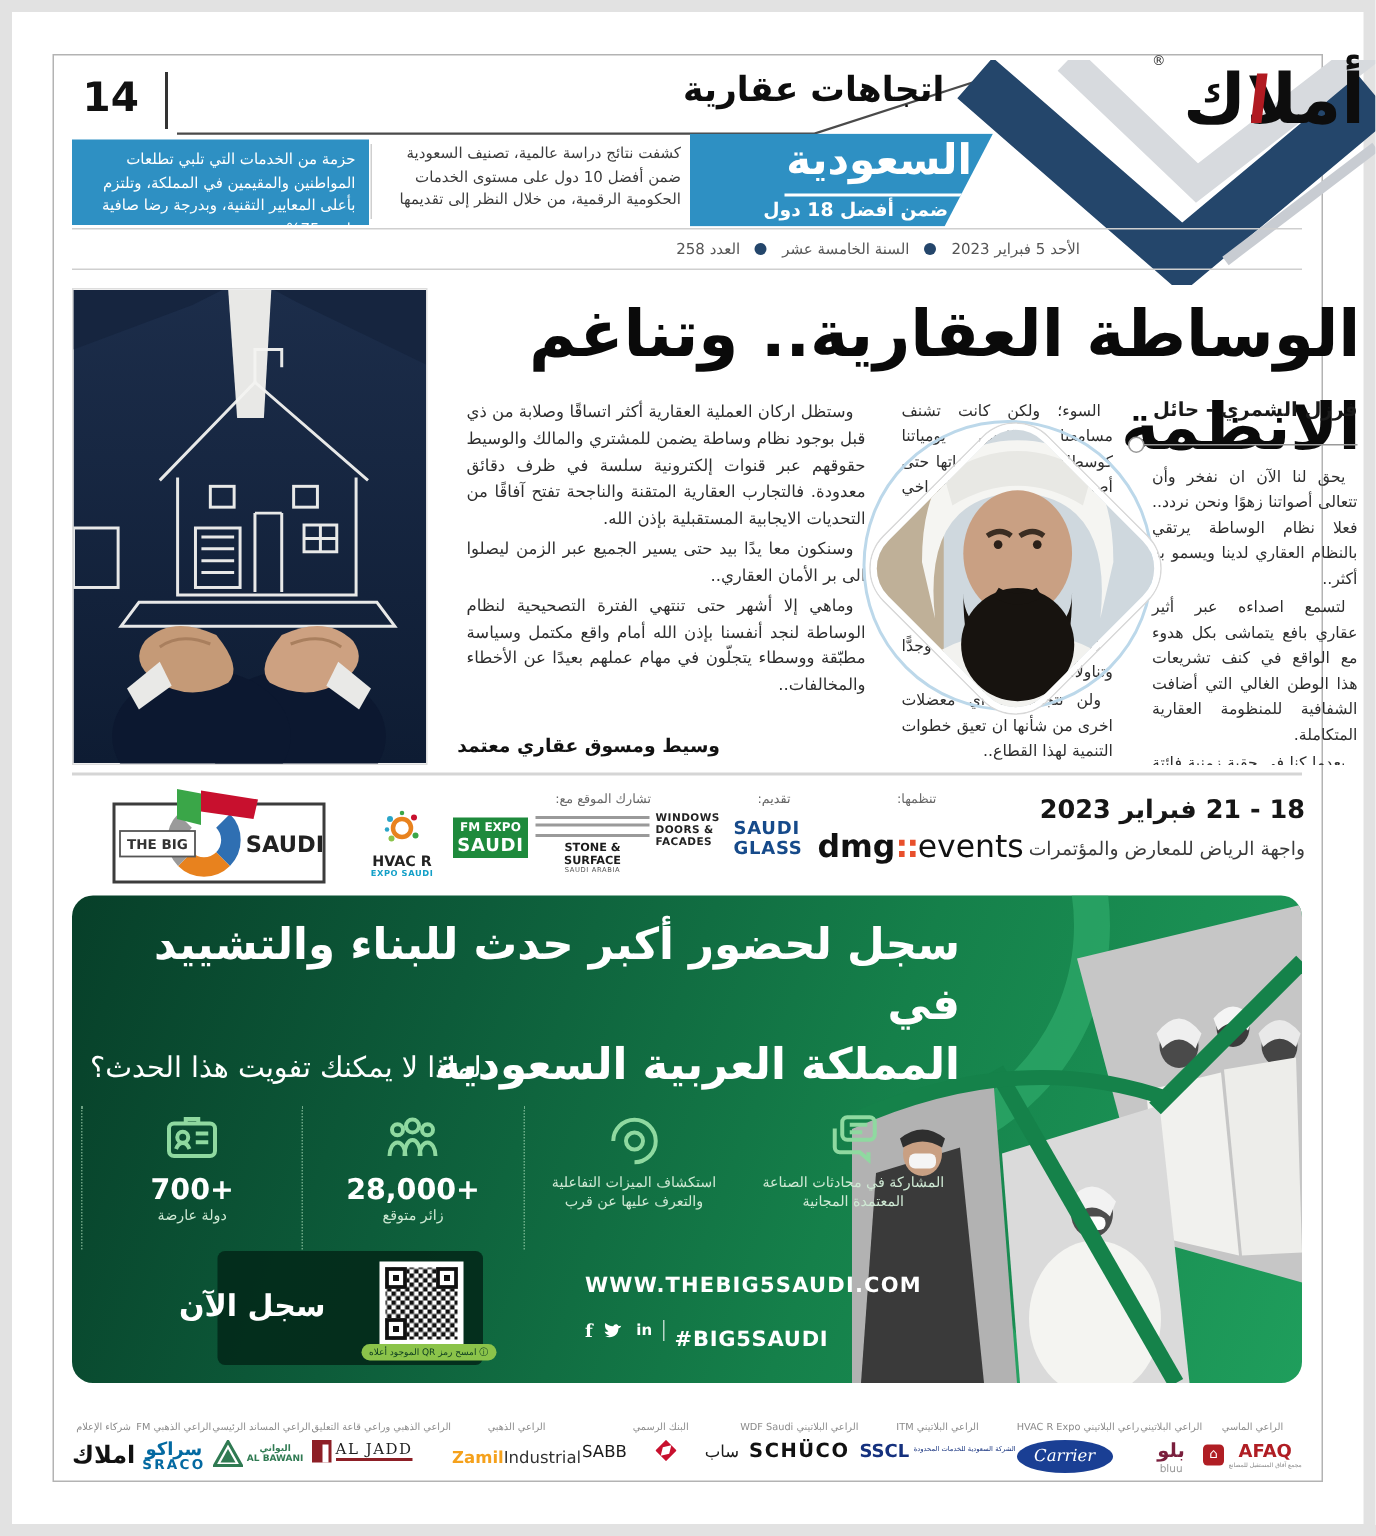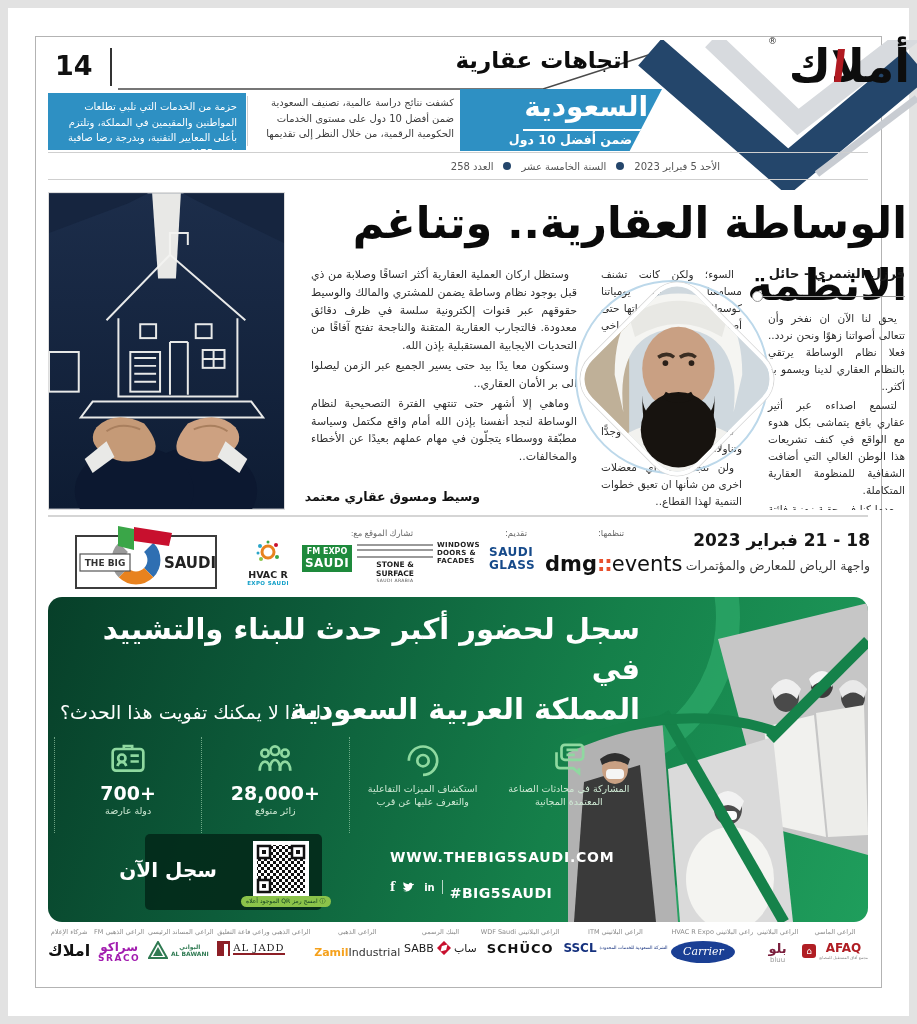--- a/index.html
+++ b/index.html
@@ -86,34 +86,34 @@
   .site{left:342px;top:252px;width:250px;color:#fff;font-size:14px;letter-spacing:.8px;font-weight:bold;}
   .social-row{left:342px;top:276px;width:250px;color:#fff;display:flex;align-items:center;gap:7px;font-size:12px;}
   .social-row .sep{width:1px;height:14px;background:rgba(255,255,255,.7);}
   .hashtag{font-weight:bold;font-size:14px;letter-spacing:.5px;margin-top:12px;}
   .fb{font-weight:bold;font-family:"DejaVu Serif",serif;}
   .li{font-size:10px;font-weight:bold;}
 
   
   .sponsors{left:48px;top:928px;width:820px;height:56px;display:flex;justify-content:space-between;align-items:flex-start;}
   .sp{text-align:center;flex:none;}
-  .sp-label{font-size:6.5px;color:#8a8a8a;margin-bottom:5px;direction:rtl;white-space:nowrap;}
+  .sp-label{font-size:6.5px;color:#8a8a8a;margin-bottom:5px;direction:rtl;white-space:nowrap;margin-top:19px;}
   .sp-amlak{font-size:16px;font-weight:bold;color:#111;direction:rtl;position:relative;}
-  .sp-sraco{color:#a21caf;font-weight:bold;line-height:1.05;}
+  .sp-sraco{color:#0369a1;font-weight:bold;line-height:1.05;}
   .sp-sraco .a{font-size:12px;}
   .sp-sraco .e{font-size:9px;letter-spacing:1.5px;}
   .sp-bawani{display:flex;gap:3px;align-items:center;}
   .sp-bawani .txt{font-size:6px;color:#2f7a52;font-weight:bold;line-height:1.2;}
   .sp-jadd{display:flex;gap:3px;align-items:center;text-align:center;}
   .jadd-ico{width:13px;height:15px;background:#8d1f26;position:relative;}
   .jadd-ico:after{content:"";position:absolute;right:2px;top:3px;width:4px;height:12px;background:#fff;}
   .sp-jadd .txt{font-family:"DejaVu Serif",serif;font-size:10px;color:#1d1d1d;letter-spacing:1px;border-bottom:2px solid #8d1f26;}
   .sp-zamil .z{color:#f5a11c;font-weight:bold;font-size:11px;}
   .sp-zamil .i{color:#333;font-size:11px;}
-  .sp-sabb{display:flex;gap:3px;align-items:center;font-size:11px;color:#1a1a1a;}
+  .sp-sabb{display:flex;gap:19px;align-items:center;font-size:11px;color:#1a1a1a;}
   .sp-schuco{font-size:13px;font-weight:bold;letter-spacing:1px;color:#111;}
   .sp-sscl{display:flex;gap:3px;align-items:center;}
   .sp-sscl .s{font-size:12px;font-weight:bold;color:#15317e;}
   .sp-sscl .ar{font-size:4.5px;color:#15317e;line-height:1.3;direction:rtl;text-align:right;}
   .sp-carrier{width:64px;height:22px;background:#1a3f94;border-radius:50%;color:#fff;font-family:"DejaVu Serif",serif;font-style:italic;font-size:11px;line-height:22px;text-align:center;}
   .sp-bluu .a{font-size:13px;font-weight:bold;color:#7a1f3d;}
   .sp-bluu .e{font-size:7px;color:#999;}
   .sp-afaq{display:flex;gap:3px;align-items:center;}
   .afaq-ico{width:14px;height:14px;background:#b01e24;border-radius:3px;color:#fff;font-size:9px;line-height:14px;text-align:center;}
   .sp-afaq .txt{font-size:12px;font-weight:bold;color:#b01e24;}
@@ -142,21 +142,21 @@
   <div class="brand-text">أملاك</div>
   <div class="abs brand-accent"></div>
 </div>
 
 <div class="abs hl-box">حزمة من الخدمات التي تلبي تطلعات المواطنين والمقيمين في المملكة، وتلتزم بأعلى المعايير التقنية، وبدرجة رضا صافية بلغت 75%.</div>
 <div class="abs lead-sep"></div>
 <div class="abs lead">كشفت نتائج دراسة عالمية، تصنيف السعودية ضمن أفضل 10 دول على مستوى الخدمات الحكومية الرقمية، من خلال النظر إلى تقديمها</div>
 <div class="abs banner">
   <div class="abs banner-title">السعودية</div>
   <div class="abs banner-rule"></div>
-  <div class="abs banner-sub">ضمن أفضل 10 دول</div>
+  <div class="abs banner-sub">ضمن أفضل 18 دول</div>
 </div>
 
 <div class="abs rule" style="left:48px;top:152px;width:820px;"></div>
 <div class="abs date-row">
   <span>الأحد 5 فبراير 2023</span>
   <span class="dot"></span>
   <span>السنة الخامسة عشر</span>
   <span class="dot"></span>
   <span>العدد 258</span>
 </div>
@@ -246,21 +246,21 @@
   <path d="M76.7,23.3 A18,18 0 0 1 76.7,48.7" stroke="#2f6fb2" stroke-width="13" fill="none"></path>
   <path d="M76.7,48.7 A18,18 0 0 1 51.3,48.7" stroke="#e8821e" stroke-width="13" fill="none"></path>
   <path d="M51.3,48.7 A18,18 0 0 1 51.3,23.3" stroke="#9a9a9a" stroke-width="13" fill="none"></path>
   <polygon points="46,2 62,5 62,26 46,22" fill="#3aa648"></polygon>
   <polygon points="62,3 100,9 97,22 62,17" fill="#c8102e"></polygon>
   <rect x="8" y="30" width="50" height="17" fill="#fff" stroke="#555" stroke-width="1.2"></rect>
   <text x="33" y="42" font-size="9" font-weight="bold" fill="#333" text-anchor="middle">THE BIG</text>
   <text x="118" y="44" font-size="15" font-weight="bold" fill="#222" text-anchor="middle">SAUDI</text>
 </svg>
 
-<div class="abs evt-label" style="left:330px;top:528px;width:104px;text-align:center;font-family:Liberation Serif, serif;">تشارك الموقع مع:</div>
+<div class="abs evt-label" style="left:330px;top:528px;width:104px;text-align:right;">تشارك الموقع مع:</div>
 <div class="abs logo-hvac">
   <svg class="hvac-burst" viewBox="0 0 26 26">
     <circle cx="13" cy="13" r="6" fill="none" stroke="#e8821e" stroke-width="3"></circle>
     <circle cx="5" cy="7" r="2" fill="#2aa5c8"></circle>
       <circle cx="21" cy="6" r="2" fill="#c8102e"></circle>
     <circle cx="22" cy="18" r="2" fill="#3aa648"></circle>
       <circle cx="6" cy="20" r="2" fill="#8bc34a"></circle>
     <circle cx="13" cy="3" r="1.5" fill="#3aa648"></circle>
       <circle cx="3" cy="14" r="1.5" fill="#2aa5c8"></circle>
   </svg>

